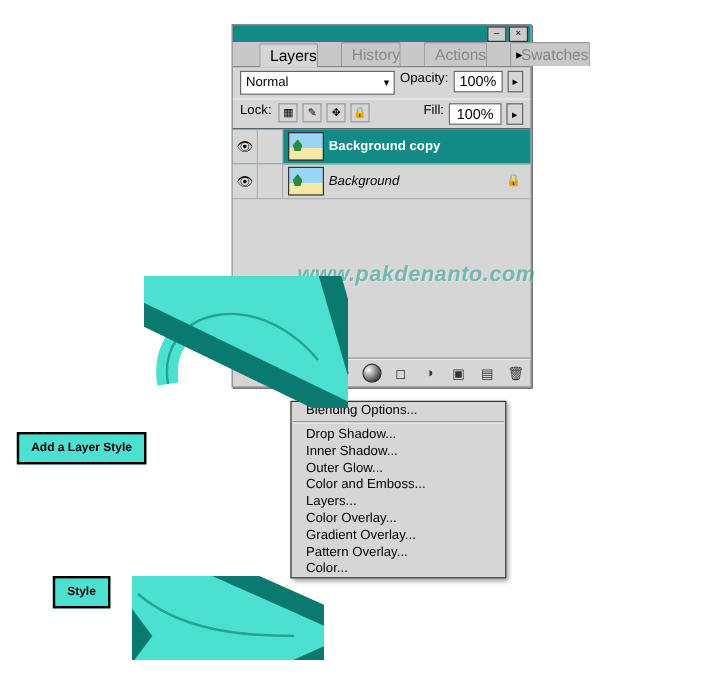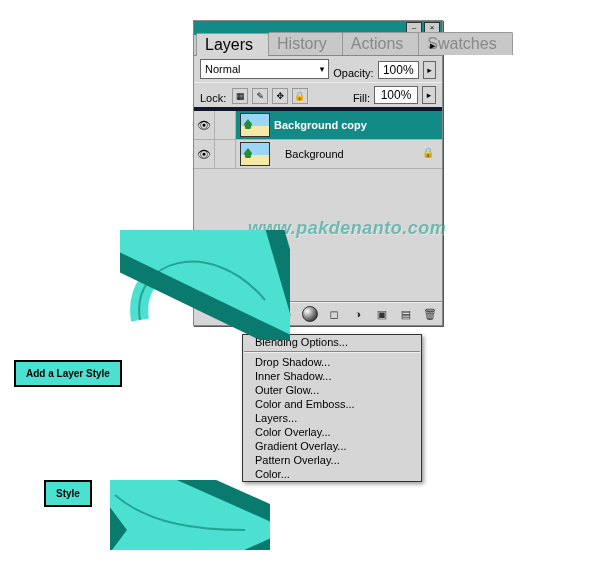--- a/index.html
+++ b/index.html
@@ -45,46 +45,47 @@
   .tabs {
     display: flex;
     align-items: flex-end;
     height: 20px;
     padding-left: 2px;
     background: #c8c8c8;
     border-bottom: 1px solid #888;
     position: relative;
   }
   .tab {
-    padding: 2px 15px 2px 8px;
-    font-size: 16px;
+    padding: 2px 0 2px 8px;
+    font-size: 13px;
     color: #888;
     background: #c8c8c8;
     border: 1px solid #999;
     border-bottom: none;
     position: relative;
     margin-right: -1px;
     border-radius: 2px 2px 0 0;
+    margin-left: 20px;
   }
   .tab.active {
     background: #d6d6d6;
     color: #000;
     z-index: 1;
     top: 1px;
   }
   .tab-arrow {
     position: absolute;
     right: 4px;
     top: 4px;
     width: 8px;
     height: 8px;
   }
   .row {
     display: flex;
-    align-items: flex-end;
+    align-items: flex-start;
     padding: 3px 6px;
     gap: 4px;
   }
   .blend-select {
     width: 128px;
     height: 18px;
     background: #fff;
     border: 1px solid #666;
     display: flex;
     align-items: center;
@@ -105,21 +106,21 @@
     width: 12px;
     height: 16px;
     border: 1px solid #666;
     background: #d6d6d6;
     display: flex;
     align-items: center;
     justify-content: center;
   }
   .lock-row {
     border-top: 1px solid #eee;
-    border-bottom: 4px solid #0f172a;
+    border-bottom: 1px solid #0f172a;
   }
   .lock-icons { display: flex; gap: 4px; margin-left: 2px; }
   .lock-icon {
     width: 14px;
     height: 14px;
     border: 1px solid #999;
     background: #d6d6d6;
     display: flex;
     align-items: center;
     justify-content: center;
@@ -174,21 +175,21 @@
     font-size: 11px;
   }
   .layer-row.active {
     background: #128a86;
   }
   .layer-row.active .layer-name {
     color: #fff;
     font-weight: bold;
   }
   .layer-row.bg .layer-name {
-    margin-left: 11px;
+    font-style: italic;
   }
   .lock-indicator {
     width: 14px;
     height: 14px;
     font-size: 10px;
     margin-right: 6px;
   }
   .bottom-bar {
     height: 22px;
     display: flex;

